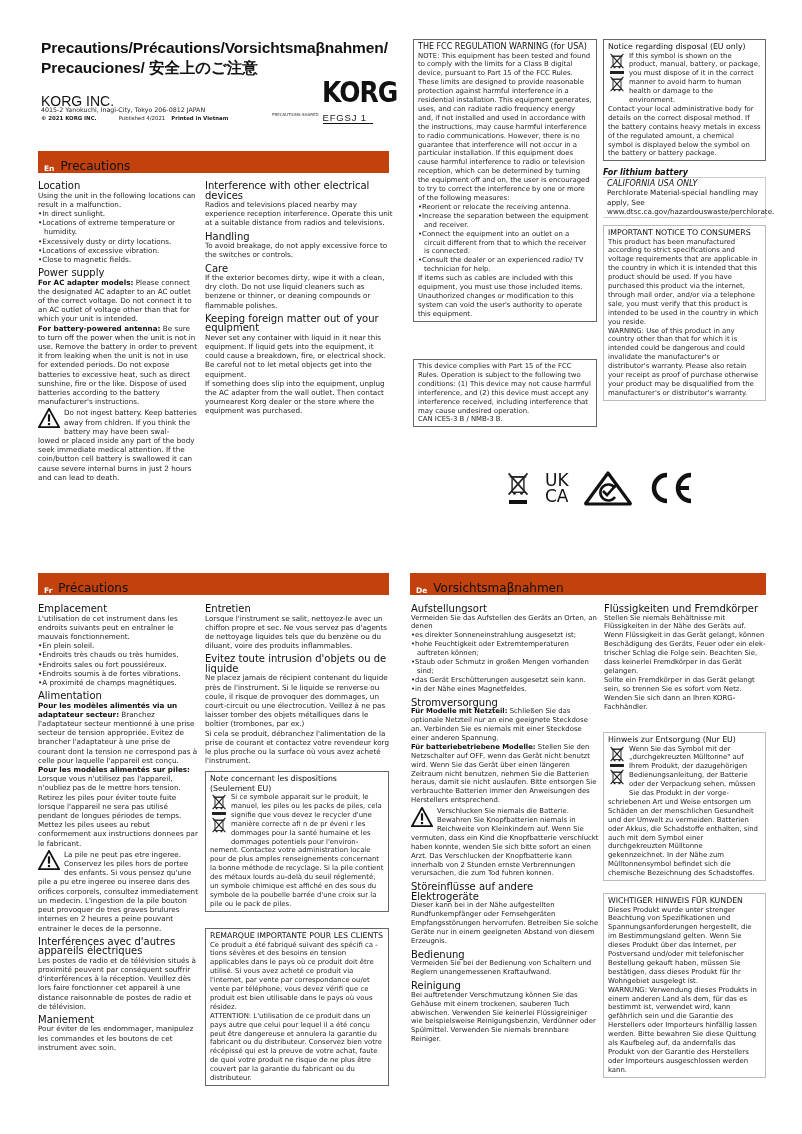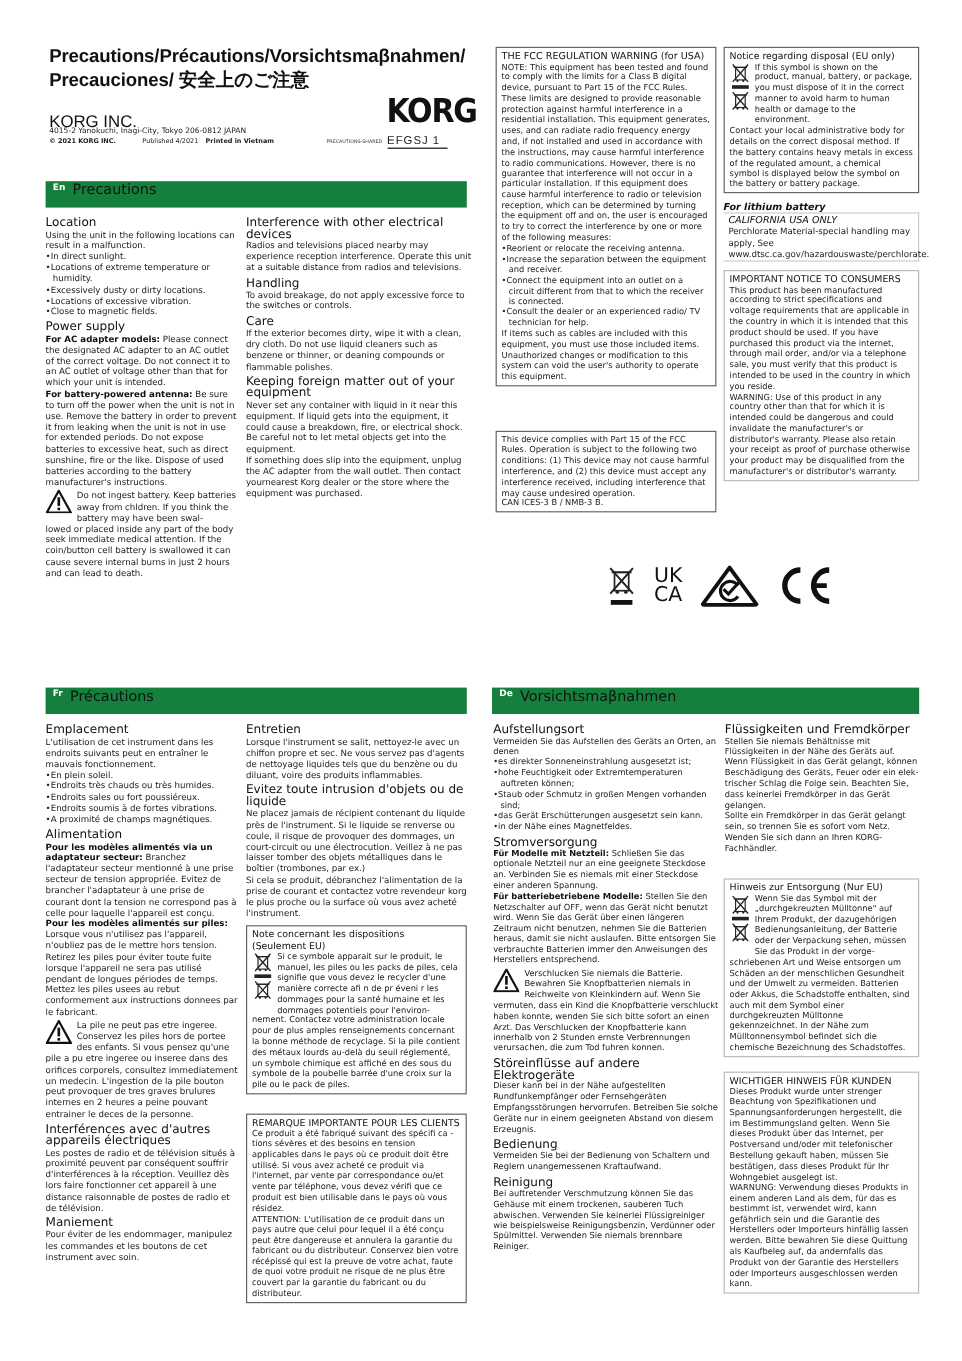--- a/index.html
+++ b/index.html
@@ -4,24 +4,24 @@
 <style>
 *{box-sizing:border-box;margin:0;padding:0}
 body{width:802px;height:1134px;background:#fff;position:relative;font-family:"DejaVu Sans",sans-serif;color:#222;overflow:hidden}
 .abs{position:absolute}
 .title{left:41px;top:38px;font-family:"Liberation Sans",sans-serif;font-weight:bold;font-size:15.5px;line-height:20px;color:#111;letter-spacing:-0.1px}
 .korg-inc{left:41px;top:93px;font-family:"Liberation Sans",sans-serif;font-weight:normal;font-size:14px;color:#111}
 .addr{left:41px;top:106px;font-size:6.3px;color:#222}
 .copy{left:41px;top:115px;font-size:5.4px;color:#222;display:flex;gap:22px}
 .copy b{font-weight:bold}
 .logo{left:322px;top:78px;font-family:"DejaVu Sans",sans-serif;font-weight:bold;font-size:25px;letter-spacing:-1px;transform:scaleY(1.1);color:#111}
-.code{left:272px;top:112px;display:flex;align-items:center;gap:4px}
+.code{left:272px;top:112px;display:flex;align-items:flex-start;gap:4px}
 .code .sm{font-size:4px;color:#333;margin-bottom:2px}
 .code .big{font-family:"Liberation Sans",sans-serif;font-size:9.5px;letter-spacing:0.8px;border-bottom:1px solid #111;padding-right:6px}
-.bar{background:#15803d;color:#fff;height:22px;display:flex;align-items:flex-start;padding-left:6px}
+.bar{background:#c2410c;color:#fff;height:22px;display:flex;align-items:flex-end;padding-left:6px}
 .bar .tag{font-size:7.5px;font-weight:bold;margin-right:6px}
 .bar .lbl{font-size:12px;color:#111}
 .col{font-size:7.2px;line-height:9.2px;color:#222}
 .col h4{font-size:10px;font-weight:normal;color:#111;line-height:9.5px;margin-top:4px}
 .col p{margin:0}
 .col ul{list-style:none}
 .col li{padding-left:6px;text-indent:-6px}
 .col li::before{content:"\2022 ";}
 .col b{font-weight:bold;color:#111}
 .warn{display:flex;gap:4px}

